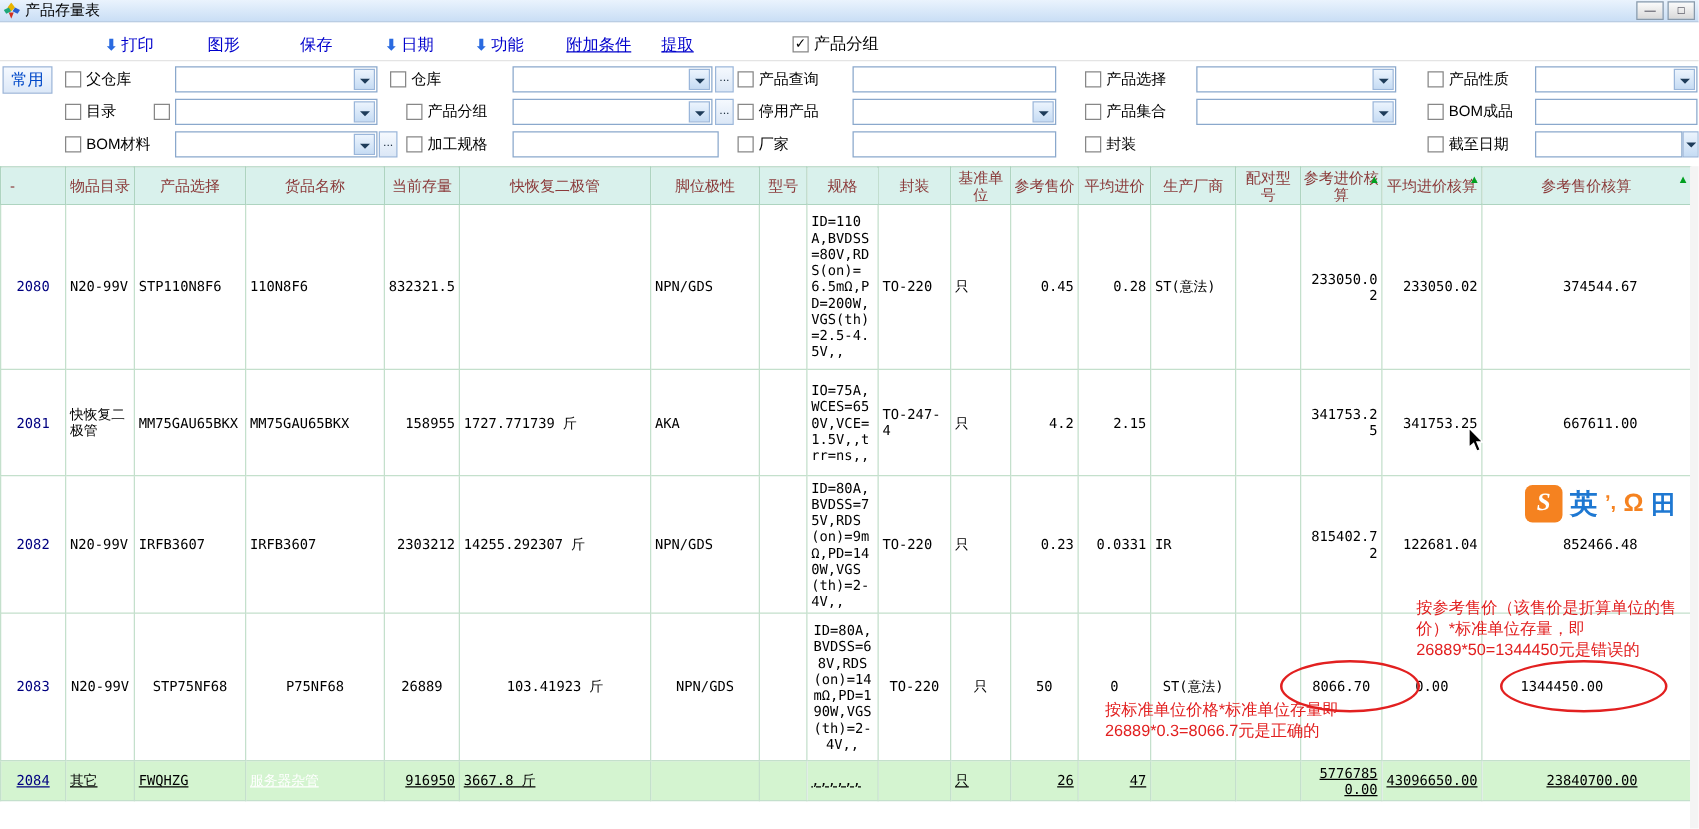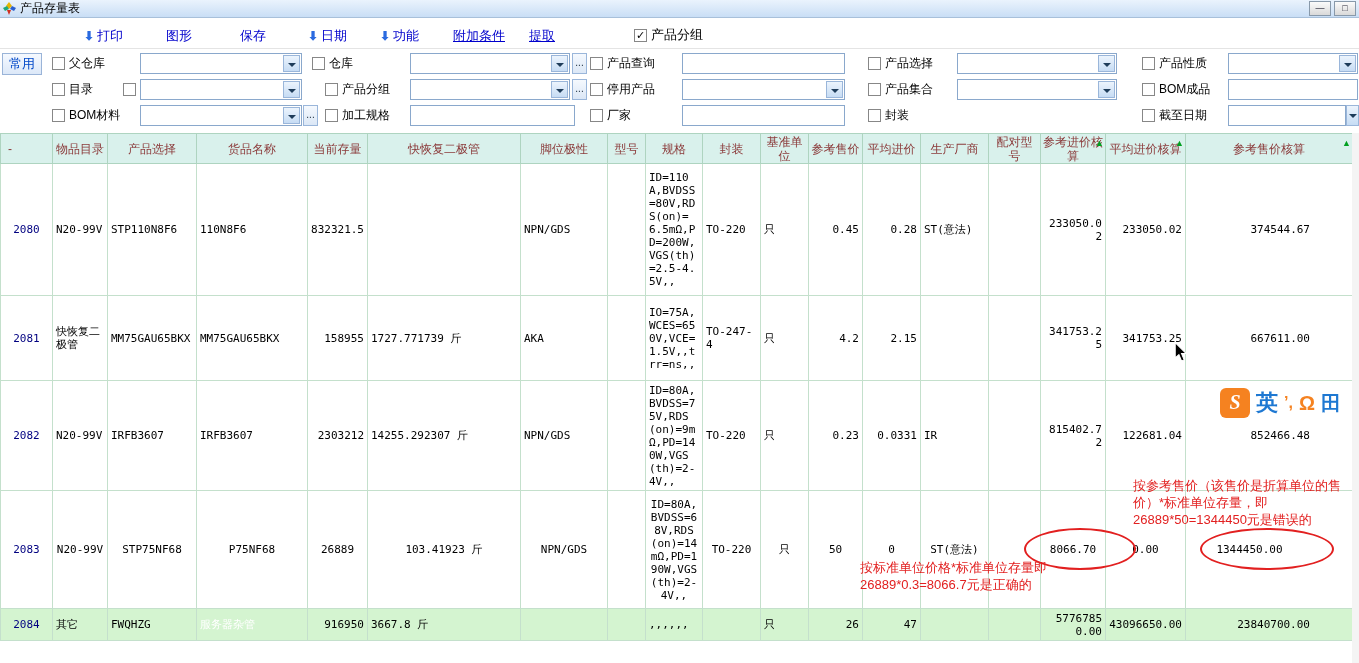--- a/index.html
+++ b/index.html
@@ -57,21 +57,21 @@
              text-align:center; height:30px; }
   .grid th.thl { text-align:left; padding-left:7px; }
   .grid td { border:1px solid #c4e0cc; padding:1px 3px; vertical-align:middle;
              font:11px/13px "DejaVu Sans Mono", monospace; color:#000;
              word-break:break-all; overflow:hidden; background:#fff; }
   .grid td.num { text-align:right; }
   .grid td.rn  { text-align:center; color:#000080; }
   .grid td.padR { padding-right:42px; }
   .grid tr.h0 td { height:132px; } .grid tr.h1 td { height:85px; }
   .grid tr.h2 td { height:110px; } .grid tr.h3 td { height:118px;text-align:center; }
-  .grid tr.h4 td { height:32px; }
+  .grid tr.h4 td { height:32px;text-decoration:underline; }
   .grid tr.green td { background:#d4f4d0; }
   .grid td.selected { background:#3a5fc8; color:#fff; }
   .sort { position:absolute; right:1px; top:2px; color:#00a020; font-size:9px; }
 
   .right-strip { position:absolute; right:0; top:133px; width:7px; height:530px; background:#f4f4f4; }
 
   
   .red-note { position:absolute; color:#e22020; font-size:13px; line-height:17px; z-index:6;
               font-family:"Liberation Sans", sans-serif; }
   .red-ellipse { position:absolute; border:2px solid #e22020; border-radius:50%; z-index:5; }
@@ -368,21 +368,21 @@
     <td class="num padR">23840700.00</td>
   </tr>
 </tbody>
   </table>
 
 <div class="right-strip"></div>
 
 <div class="red-ellipse" style="left:1024px;top:528px;width:112px;height:42px"></div>
 <div class="red-ellipse" style="left:1200px;top:528px;width:134px;height:42px"></div>
 <div class="red-note" style="left:1133px;top:477px;width:212px">按参考售价（该售价是折算单位的售价）*标准单位存量，即26889*50=1344450元是错误的</div>
-<div class="red-note" style="left:860px;top:559px;width:252px">按标准单位价格*标准单位存量即26889*0.3=8066.7元是正确的</div>
+<div class="red-note" style="left:884px;top:559px;width:252px">按标准单位价格*标准单位存量即26889*0.3=8066.7元是正确的</div>
 
 <div class="watermark">
   <span class="wm-s">S</span>
   <span class="wm-word">英</span>
   <span class="wm-quote">’,</span>
   <span class="wm-omega">Ω</span>
   <span class="wm-grid">田</span>
 </div>
 
 <svg class="cursor" width="14" height="20" viewBox="0 0 12 19">

